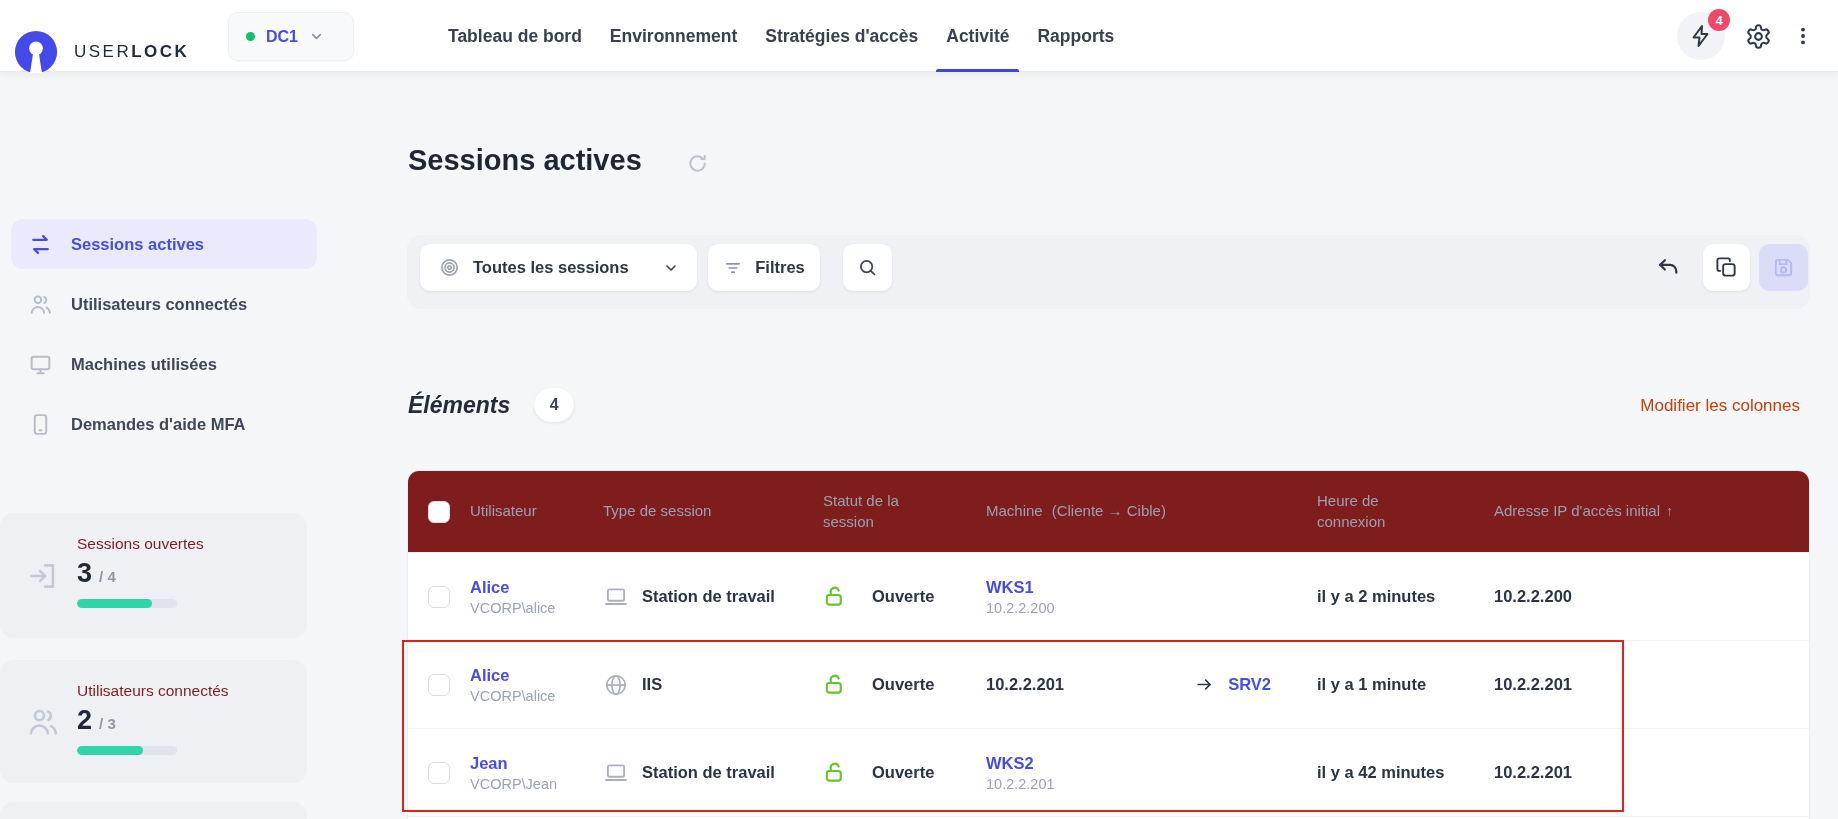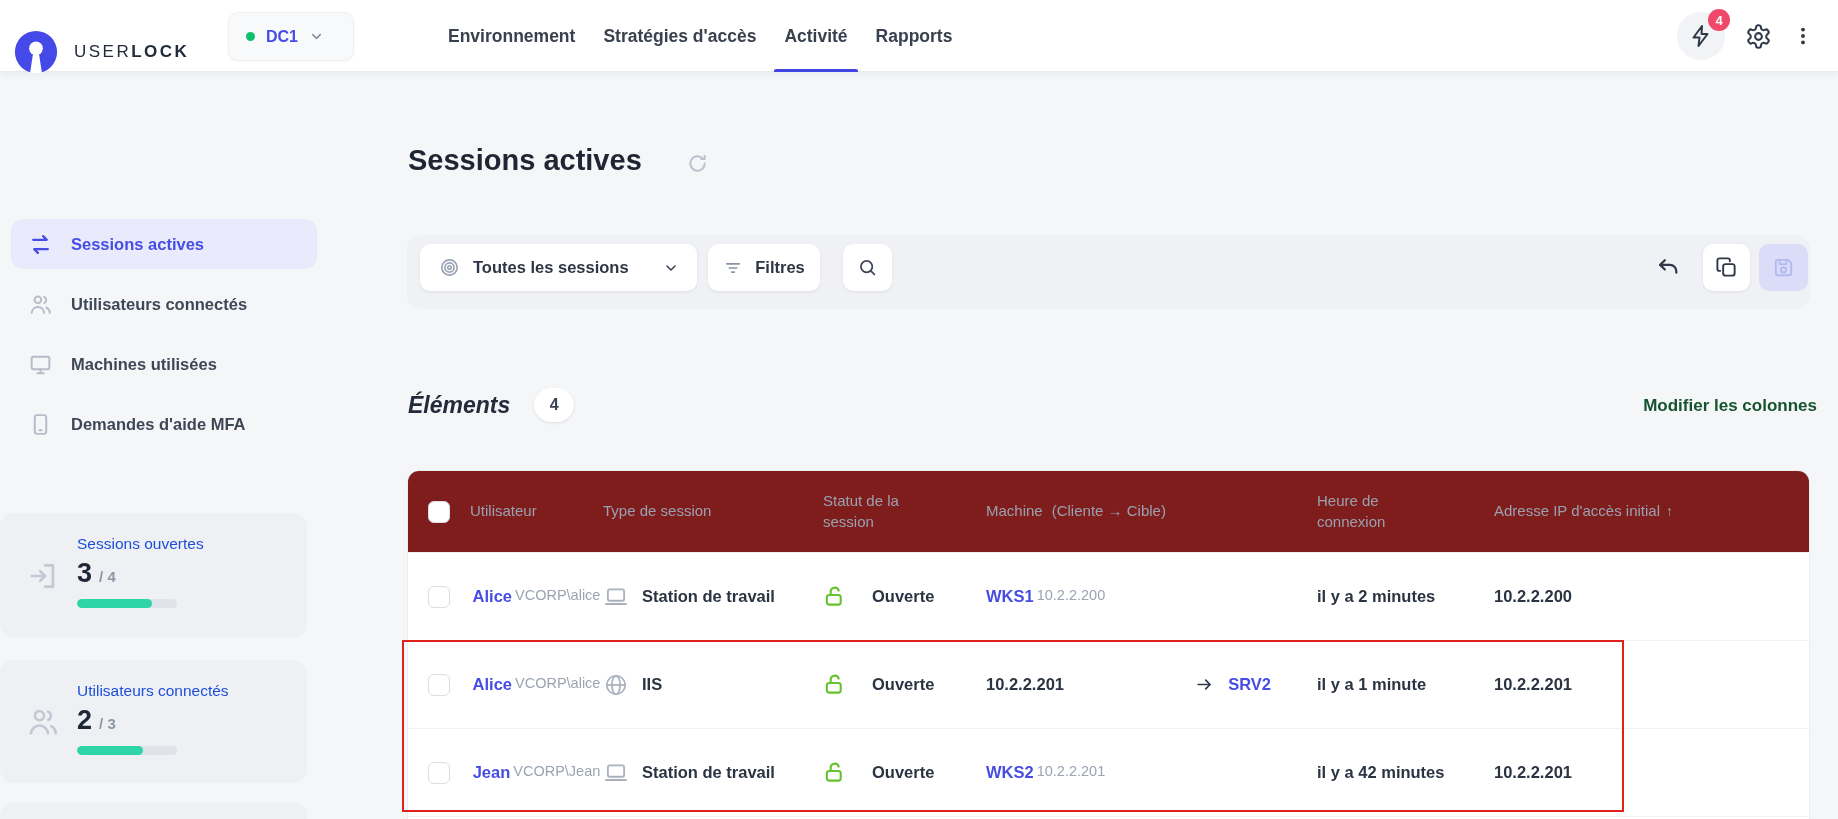--- a/index.html
+++ b/index.html
@@ -37,21 +37,21 @@
     border-radius:12px; cursor:pointer; margin-bottom:10px; }
   .side-item .lbl { font-size:16.5px; font-weight:600; color:#3f4757; white-space:nowrap; }
   .side-item .side-icon { color:#b6bdc9; }
   .side-item.active { background:#e9eafb; }
   .side-item.active .lbl { color:#474de3; }
   .side-item.active .side-icon { color:#474de3; }
   .side-item + .side-item { margin-top:3px; }
   .stat-card { position:absolute; left:0; width:307px; background:#eef0f3; border-radius:14px; }
   .stat-card .stat-icon { position:absolute; left:26px; top:50%; transform:translateY(-50%); color:#c2c8d4; }
   .stat-body { margin-left:77px; padding-top:22px; }
-  .stat-label { font-size:15.5px; color:#1d4ed8; font-weight:500; white-space:nowrap; }
+  .stat-label { font-size:15.5px; color:#7f1d1d; font-weight:500; white-space:nowrap; }
   .stat-value { display:flex; align-items:baseline; gap:7px; margin-top:5px; }
   .stat-value .big { font-size:27px; font-weight:700; color:#1f2736; }
   .stat-value .frac { font-size:15px; font-weight:600; color:#8e97a7; }
   .track { width:100px; height:9px; border-radius:5px; background:#e0e3e9; margin-top:10px; overflow:hidden; }
   .fill { height:100%; border-radius:5px; background:#2fd5a7; }
 
   
   .page-title { position:absolute; left:408px; top:144px; font-size:29px; font-weight:700; color:#1f2533; }
   .refresh-btn { position:absolute; left:686px; top:152px; color:#bcc3ce; }
 
@@ -69,38 +69,38 @@
     display:flex; align-items:center; justify-content:center; color:#2f3847; }
   .save-btn { position:absolute; left:1352px; top:9px; width:49px; height:47px; background:#dadcf8;
     border:none; border-radius:10px; cursor:pointer; display:flex; align-items:center; justify-content:center;
     color:#b4baf0; }
 
   .elements-row { position:absolute; left:408px; top:388px; display:flex; align-items:center; gap:24px; }
   .elements-label { font-size:23px; font-weight:700; color:#232a39;font-style:italic; }
   .elements-badge { min-width:40px; height:34px; border-radius:17px; background:#fff;
     box-shadow:0 1px 3px rgba(16,24,40,.1); display:flex; align-items:center; justify-content:center;
     font-size:16px; font-weight:700; color:#3a4354; }
-  .modify-link { position:absolute; right:21px; top:396px; font-size:17px; font-weight:700;
-    color:#14532d; cursor:pointer; white-space:nowrap; }
+  .modify-link { position:absolute; right:38px; top:396px; font-size:17px; font-weight:400;
+    color:#c2410c; cursor:pointer; white-space:nowrap; }
 
   
   .table-card { position:absolute; left:407px; top:470px; width:1403px; height:349px; background:#fff;
     border:1px solid #ebedf1; border-bottom:none; border-radius:12px 12px 0 0; overflow:hidden; }
   .trow, .thead { display:grid; grid-template-columns:42px 133px 220px 163px 331px 177px 1fr;
     padding-left:20px; align-items:center; }
   .thead { height:82px; background:#7f1d1d; border-bottom:1px solid #eef0f3; }
   .th { font-size:15px; font-weight:500; color:#99a1b1; line-height:1.35; }
   .th.narrow span { display:inline-block; max-width:88px; }
   .machine-th { display:flex; gap:9px; white-space:nowrap; }
   .sort { margin-left:6px; font-size:14px; }
   .trow { height:88px; border-bottom:1px solid #f1f2f5; cursor:pointer; background:#fff; }
   .checkbox { width:22px; height:22px; border:1.5px solid #d8dce3; border-radius:6px; background:#fff;
     display:inline-block; cursor:pointer; }
   .cell { display:flex; align-items:center; min-width:0; }
-  .stacked { flex-direction:row; align-items:flex-start; justify-content:center; gap:3px; }
+  .stacked { flex-direction:column; align-items:flex-start; justify-content:center; gap:3px; }
   .link { color:#474de3; font-weight:700; font-size:16.5px; text-decoration:none; cursor:pointer; white-space:nowrap; }
   .sub { font-size:14.5px; color:#9ba4b3; white-space:nowrap; }
   .strong { font-size:16.5px; font-weight:600; color:#2b3442; white-space:nowrap; }
   .c-type { gap:13px; color:#a9b1bf; }
   .c-status { gap:26px; }
   .machine-cell { display:flex; align-items:center; width:100%; }
   .machine-target { margin-left:auto; margin-right:46px; display:flex; align-items:center; gap:14px; color:#2f3847; }
   .machine-name.plain { color:#2b3442; font-weight:600; font-size:16.5px; }
 
   
@@ -126,20 +126,21 @@
     <span class="status-dot"></span>
     <span class="server-name">DC1</span>
     <span>
       <svg width="15" height="15" viewBox="0 0 24 24" fill="none" stroke="#848da0" stroke-width="2.4" stroke-linecap="round" stroke-linejoin="round">
           <path d="m6 9 6 6 6-6"></path>
         </svg>
     </span>
   </button>
 
   <nav class="nav">
+    <div class="nav-item">Tableau de bord</div>
     <div class="nav-item">Environnement</div>
     <div class="nav-item">Stratégies d'accès</div>
     <div class="nav-item active">Activité</div>
     <div class="nav-item">Rapports</div>
   </nav>
 
   <div class="topbar-right">
     <button class="icon-btn alert-btn">
       <span>
         <svg width="24" height="24" viewBox="0 0 24 24" fill="none" stroke="#2f3847" stroke-width="2" stroke-linejoin="round">

